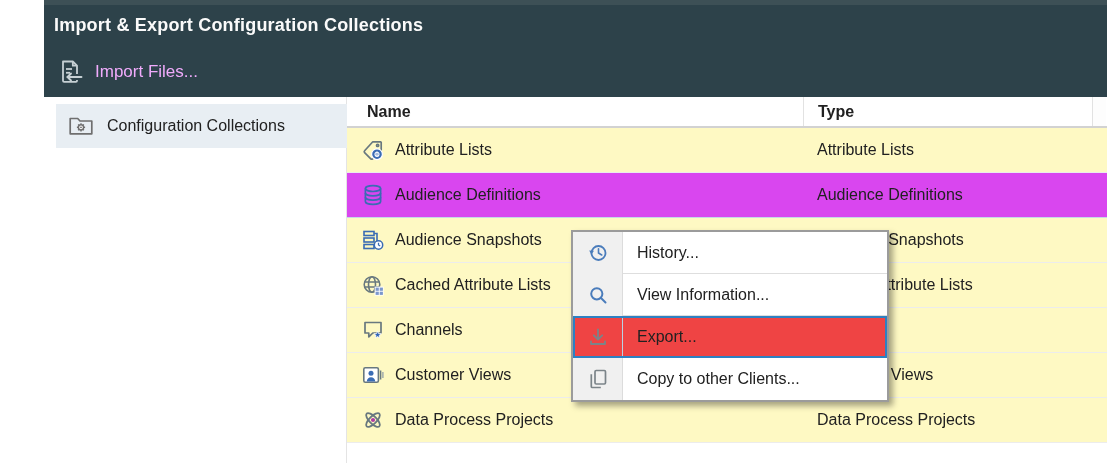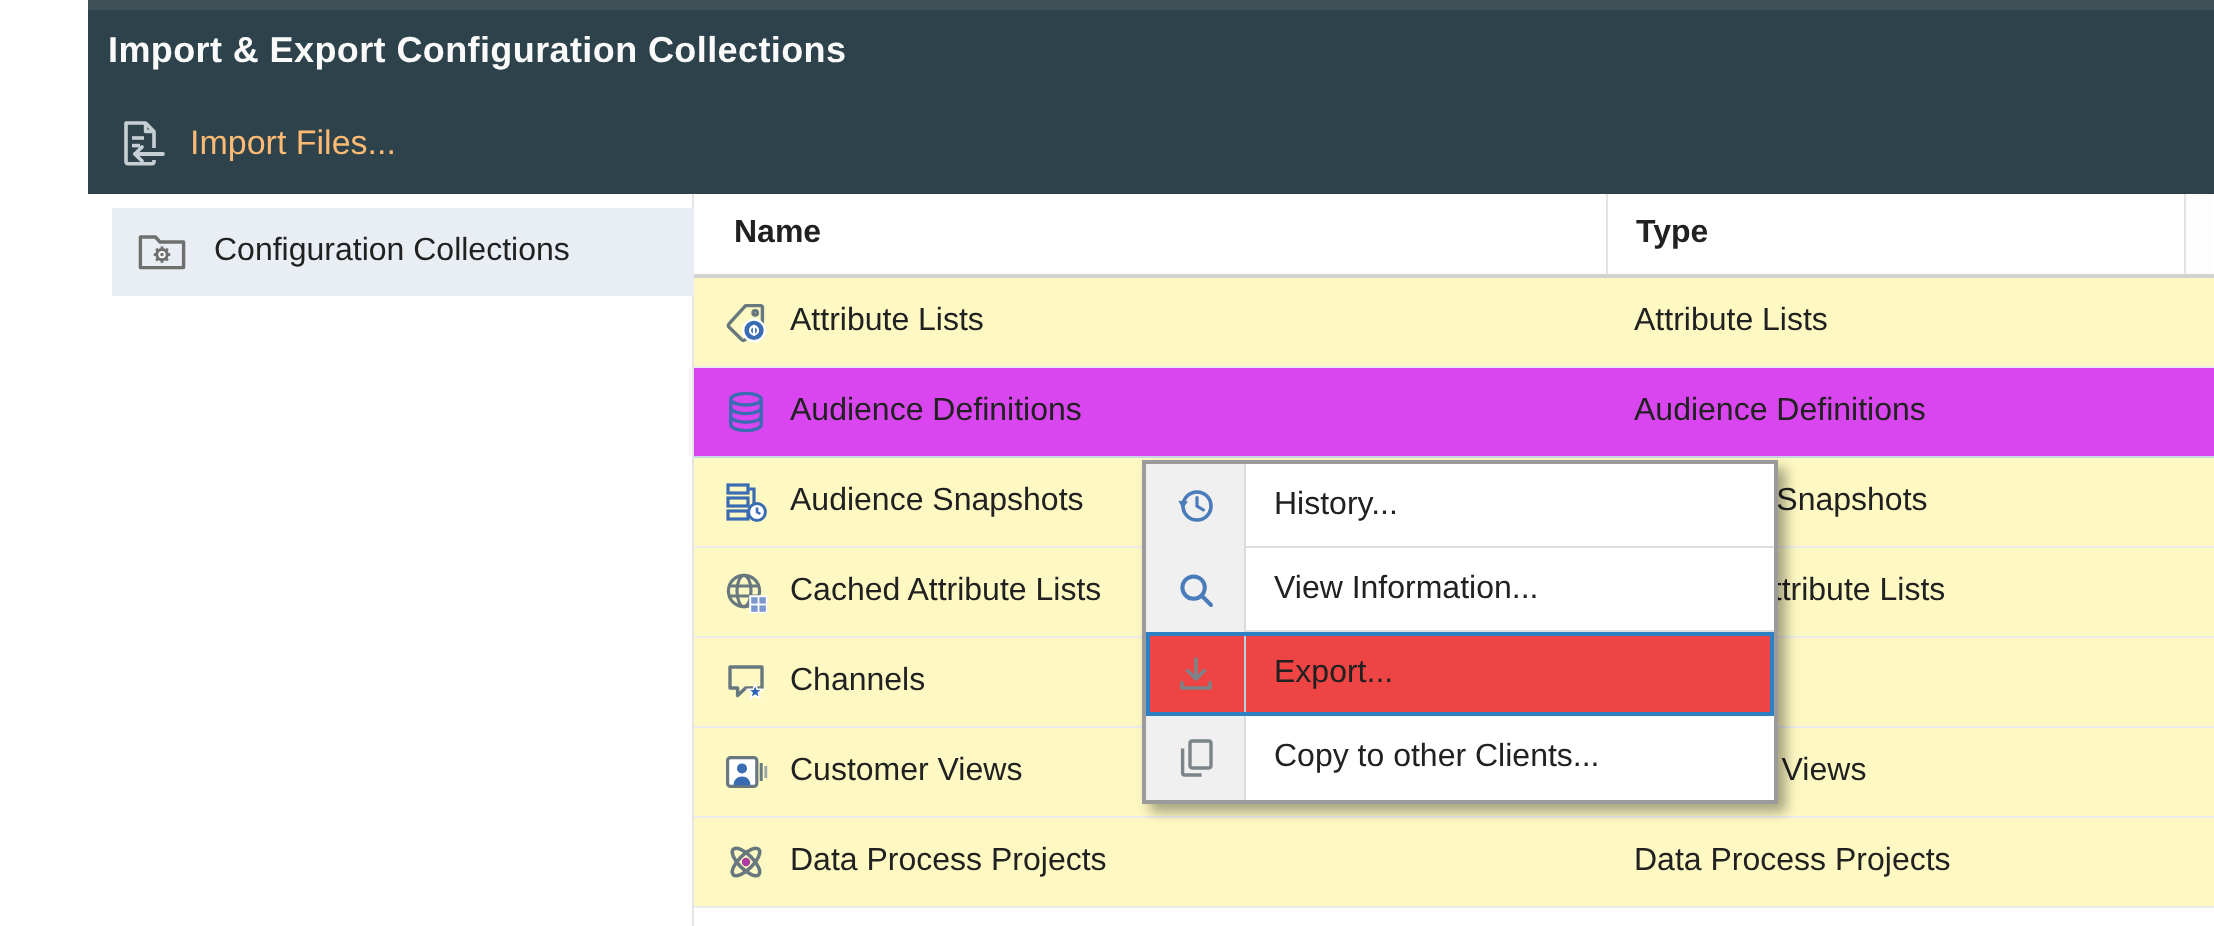--- a/index.html
+++ b/index.html
@@ -7,32 +7,32 @@
   body {
     font-family:"Liberation Sans","DejaVu Sans",sans-serif;
     color:#212121; background:#fff; position:relative;
   }
   
   .header { height:97px; background:#2d424a; border-top:5px solid #3d5056;margin-left:44px; }
   .titlebar { height:41px; display:flex; align-items:center; padding-left:10px; }
   .titlebar .title { color:#fafafa; font-size:18px; font-weight:bold; letter-spacing:.2px; }
   .toolbar { height:51px; display:flex; align-items:center; padding-left:12px; }
   .toolbar .tool-btn { display:flex; align-items:center; gap:11px; cursor:pointer; }
-  .toolbar .tool-label { color:#fdba74; font-size:17px; }
+  .toolbar .tool-label { color:#f0abfc; font-size:17px; }
   
   .content { display:flex; height:366px; background:#fff; }
   .sidebar { width:347px; border-right:1px solid #e4e4e4; padding-top:7px; flex:none;padding-left:28px; }
   .side-item {
     margin-left:28px; width:310px; height:44px; background:#e8eef3;
     display:flex; align-items:center; padding-left:12px; gap:13px; cursor:pointer;
   }
   .side-item .side-label { font-size:16px; }
   .main { flex:1; display:flex; flex-direction:column; }
   
-  .thead { height:42px; display:flex; border-bottom:2px solid #d2d2d2; background:#fff; }
+  .thead { height:31px; display:flex; border-bottom:2px solid #d2d2d2; background:#fff; }
   .th { display:flex; align-items:center; font-size:16px; font-weight:600; }
   .th-name { width:456px; padding-left:20px; }
   .th-type { width:289px; padding-left:14px; border-left:1px solid #e2e2e2;text-align:right; }
   .th-gutter { width:14px; border-left:1px solid #e2e2e2; background:#fdfdfd; }
   
   .row { height:45px; display:flex; align-items:center; border-bottom:1px solid #ececec; background:#fef9c3; cursor:pointer; }
   .row.selected { background:#d946ef; border-bottom-color:#c6d8e6; }
   .cell-name { width:456px; display:flex; align-items:center; padding-left:14px; gap:10px; overflow:hidden; white-space:nowrap; }
   .cell-type { flex:1; padding-left:14px; overflow:hidden; white-space:nowrap; }
   .cell-name, .cell-type { font-size:16px; }

